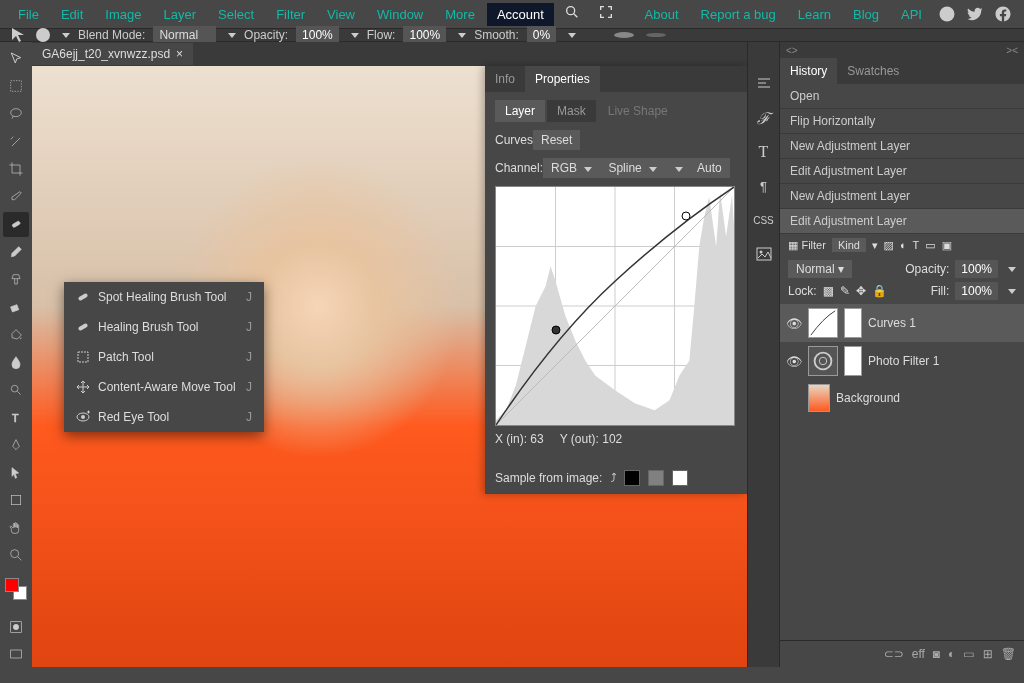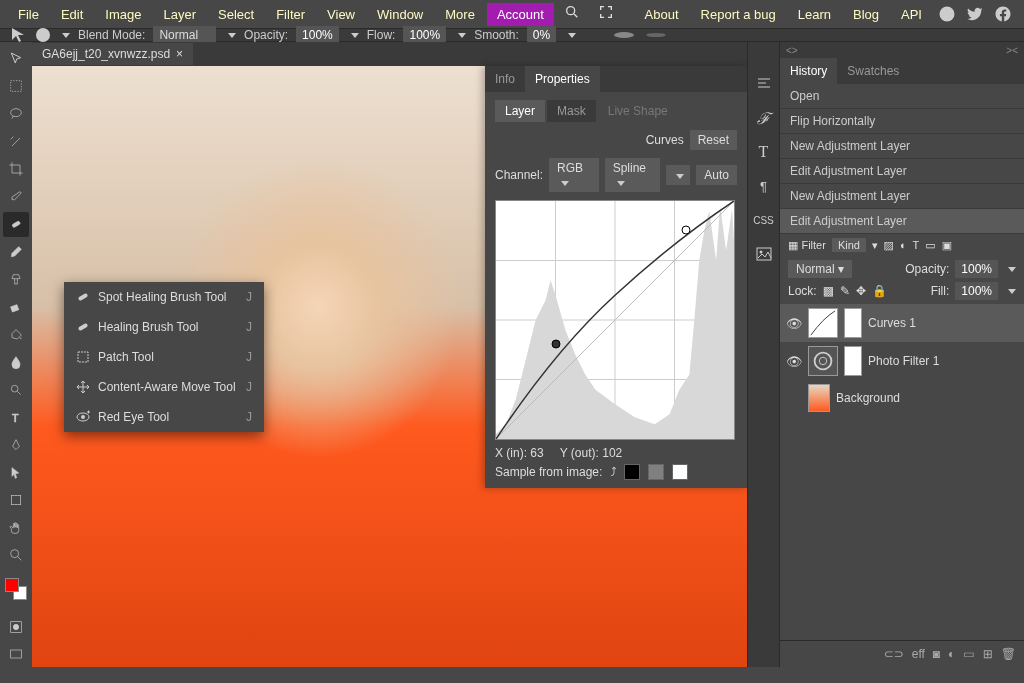--- a/index.html
+++ b/index.html
@@ -1,19 +1,19 @@
 <!DOCTYPE html>
 <html><head>
 <meta charset="utf-8">
 <style>
 * { margin: 0; padding: 0; box-sizing: border-box; font-family: Arial, sans-serif; user-select: none; }
 body { background: #474747; color: #ddd; width: 1024px; height: 683px; overflow: hidden; font-size: 13px; }
 .menubar { height: 28px; background: #474747; display: flex; align-items: center; padding: 0 8px; gap: 2px; }
-.menubar-item { padding: 4px 10px; color: #fef9c3; cursor: pointer; }
-.menubar-item.account { background: #a21caf; color: #fff; }
+.menubar-item { padding: 4px 10px; color: #14b8a6; cursor: pointer; }
+.menubar-item.account { background: #0f172a; color: #fff; }
 .menubar-spacer { flex: 1; }
 .menubar-icon { padding: 4px 8px; color: #ddd; cursor: pointer; font-size: 16px; }
 .social-icon { width: 18px; height: 18px; fill: #ccc; margin: 0 4px; cursor: pointer; }
 .optbar { height: 14px; background: #3a3a3a; display: flex; align-items: center; padding: 0 10px; gap: 8px; border-top: 1px solid #2a2a2a; border-bottom: 1px solid #2a2a2a; }
 .opt-label { color: #ccc; font-size: 12px; }
 .opt-select { background: #555; color: #ddd; padding: 2px 18px 2px 6px; border: none; font-size: 12px; position: relative; }
 .opt-caret { width: 0; height: 0; border-left: 4px solid transparent; border-right: 4px solid transparent; border-top: 5px solid #ccc; display: inline-block; margin-left: 4px; }
 .opt-box { background: #555; color: #ffffff; padding: 2px 6px; font-size: 12px; }
 .main { display: flex; height: 625px; }
 .toolbar { width: 32px; background: #474747; display: flex; flex-direction: column; align-items: center; padding-top: 4px; gap: 2px; }
@@ -33,30 +33,30 @@
 .context-item { padding: 8px 12px; color: #ddd; display: flex; align-items: center; gap: 8px; cursor: pointer; font-size: 12px; }
 .context-shortcut { margin-left: auto; color: #999; }
 .props-panel { position: absolute; top: 24px; right: 0; width: 262px; background: #474747; z-index: 50; box-shadow: -2px 0 8px rgba(0,0,0,0.3); }
 .panel-tabs { display: flex; background: #3a3a3a; }
 .panel-tab { padding: 6px 10px; font-size: 12px; color: #999; cursor: pointer; }
 .panel-tab.active { background: #474747; color: #fff; }
 .panel-body { padding: 8px 10px; }
 .sub-tabs { display: flex; gap: 2px; margin-bottom: 8px; }
 .sub-tab { padding: 4px 10px; background: #3a3a3a; color: #999; font-size: 12px; cursor: pointer; }
 .sub-tab.active { background: #5a5a5a; color: #fff; }
-.curves-row { display: flex; align-items: center; gap: 6px; margin-bottom: 8px; font-size: 12px; justify-content: flex-end; }
+.curves-row { display: flex; align-items: center; margin-bottom: 8px; font-size: 12px; }
 .btn { background: #5a5a5a; color: #ddd; padding: 3px 8px; border: none; font-size: 12px; cursor: pointer; }
 .curves-graph { width: 240px; height: 240px; background: #fff; position: relative; border: 1px solid #888; }
 .curves-grid { position: absolute; inset: 0; }
 .curves-grid line { stroke: #ccc; stroke-width: 1; }
 .curves-histo { position: absolute; inset: 0; }
 .curves-line { position: absolute; inset: 0; }
 .curves-point { position: absolute; width: 9px; height: 9px; border-radius: 50%; border: 1.5px solid #000; transform: translate(-50%, -50%); }
 .xy-row { display: flex; gap: 16px; margin-top: 6px; font-size: 12px; }
-.sample-row { display: flex; align-items: center; gap: 8px; margin-top: 4px; font-size: 12px; }
+.sample-row { display: flex; align-items: center; gap: 8px; margin-top: 24px; font-size: 12px; }
 .sample-sw { width: 16px; height: 16px; border: 1px solid #666; }
 .right-panels { width: 245px; background: #474747; display: flex; flex-direction: column; border-left: 1px solid #2a2a2a; }
 .vert-toolbar { width: 32px; background: #3a3a3a; display: flex; flex-direction: column; align-items: center; padding-top: 30px; gap: 10px; border-left: 1px solid #2a2a2a; }
 .vert-tool { width: 24px; height: 24px; display: flex; align-items: center; justify-content: center; cursor: pointer; color: #ccc; font-size: 13px; }
 .collapse-bar { height: 16px; background: #3a3a3a; display: flex; justify-content: space-between; padding: 0 6px; align-items: center; font-size: 10px; color: #888; }
 .history-list { }
 .history-item { padding: 5px 10px; font-size: 12px; color: #ccc; cursor: pointer; border-bottom: 1px solid #3a3a3a; }
 .history-item.active { background: #5a5a5a; }
 .layers-header { display: flex; align-items: center; gap: 6px; padding: 4px 8px; font-size: 11px; flex-wrap: wrap; }
 .layers-controls { padding: 4px 8px; display: flex; flex-direction: column; gap: 4px; font-size: 12px; }

